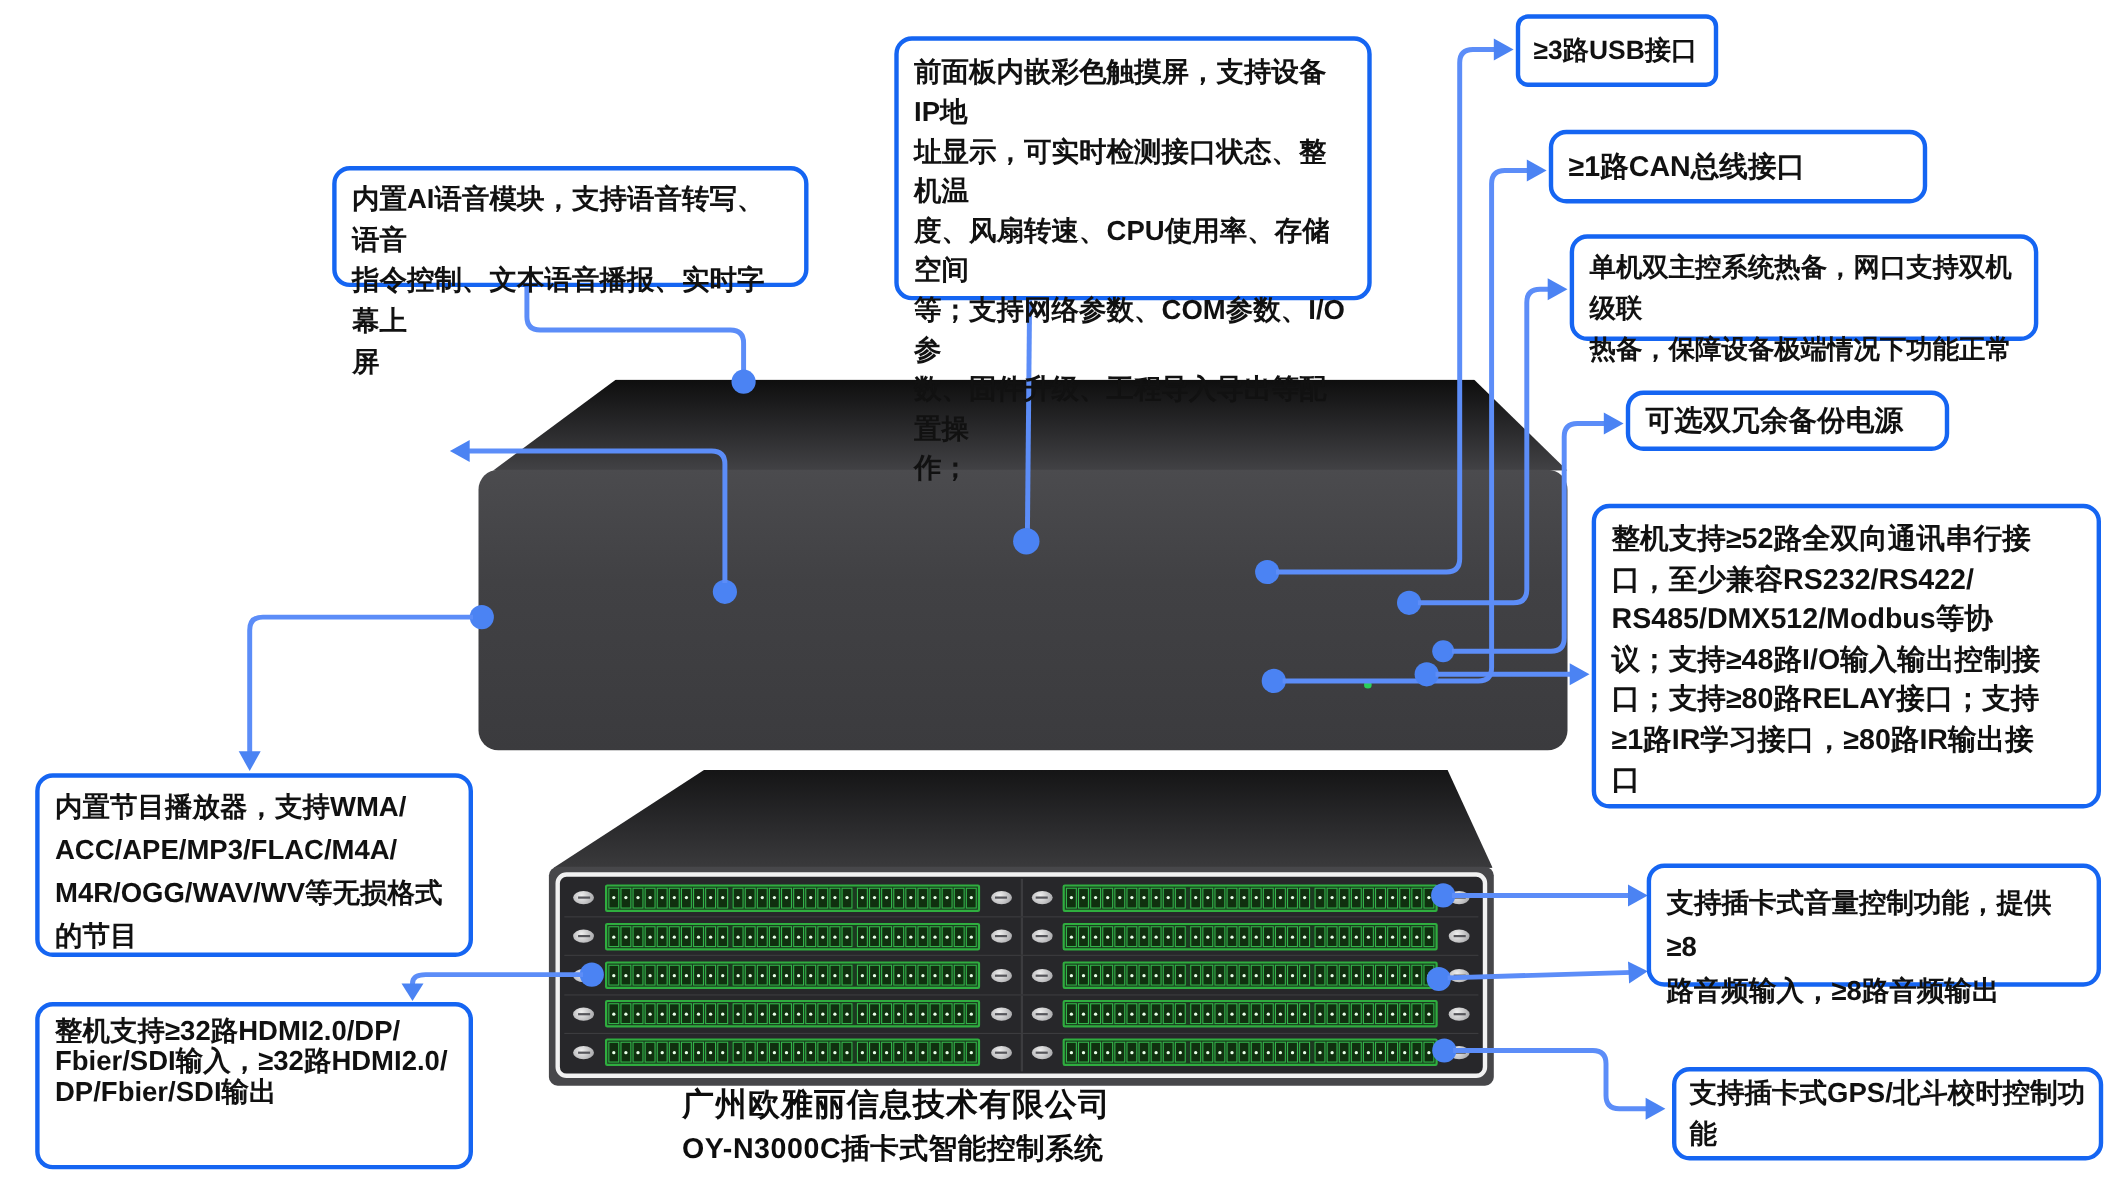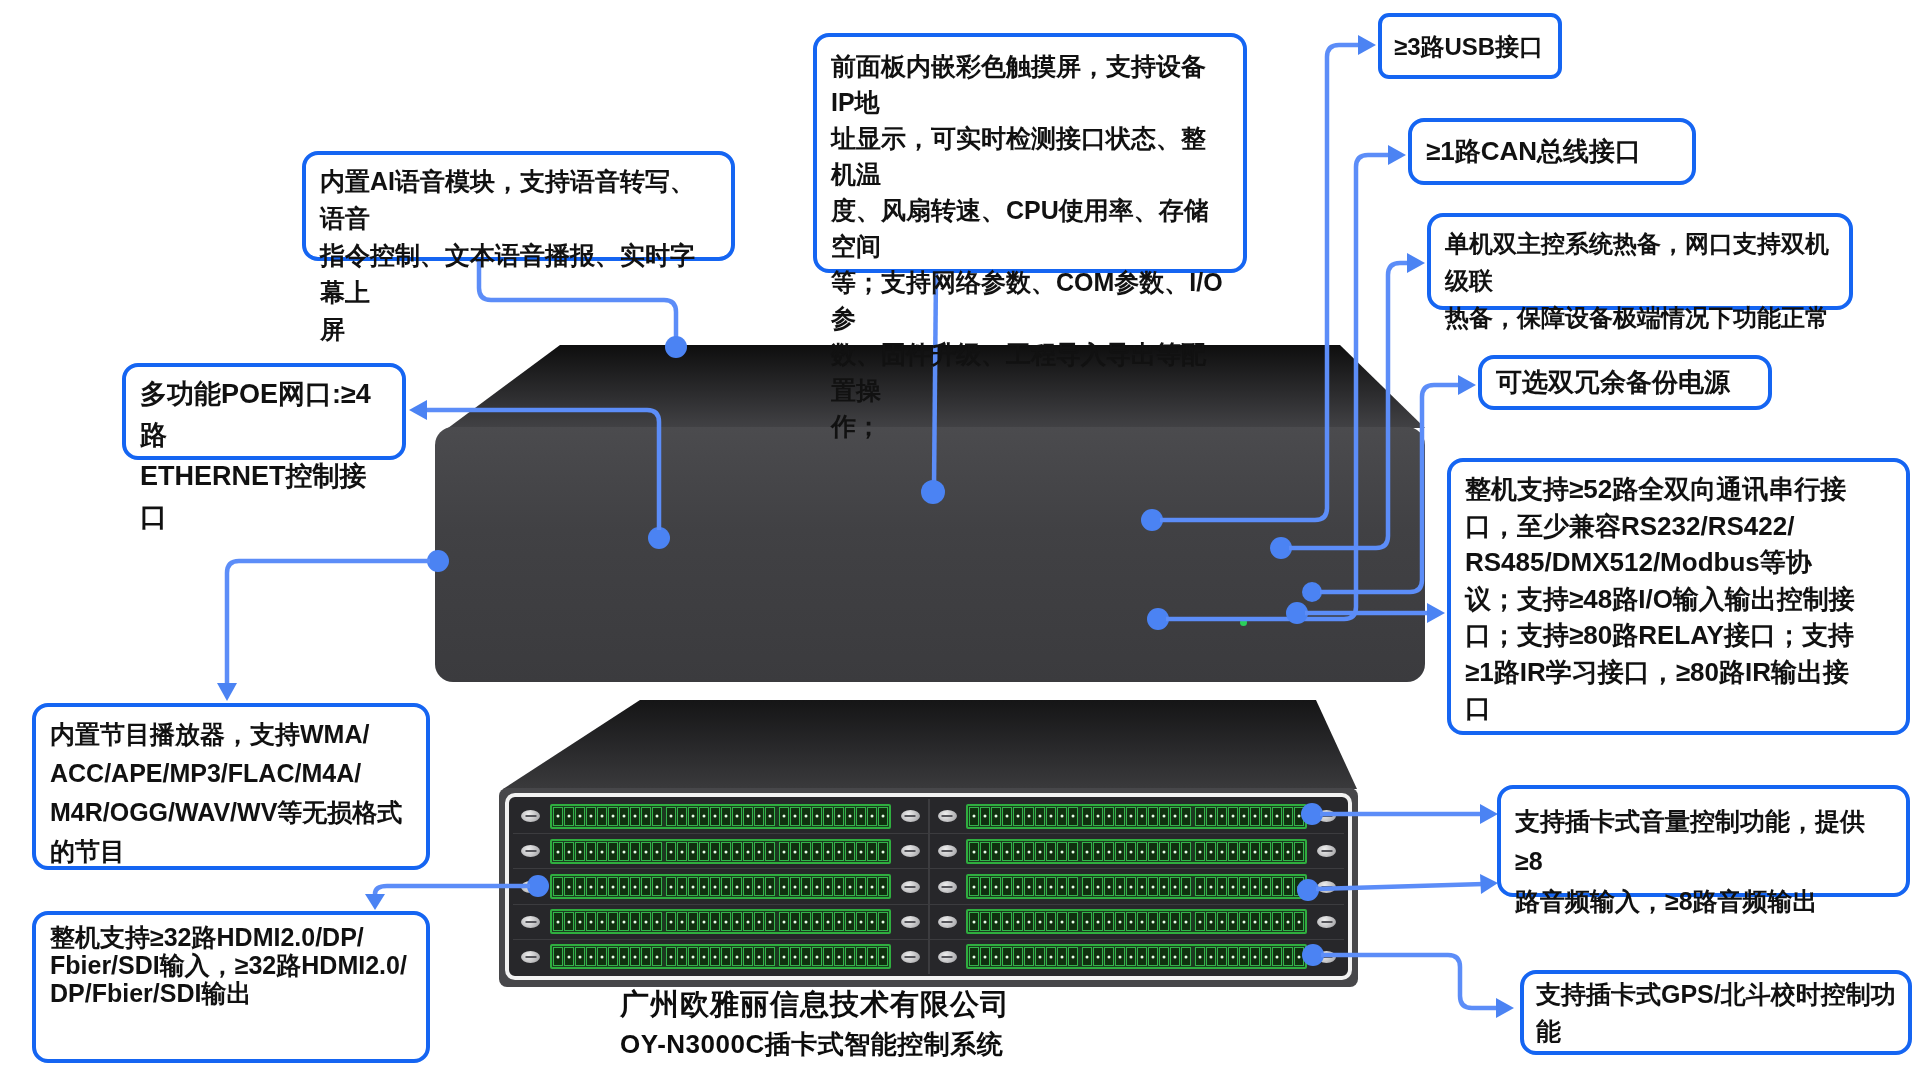--- a/index.html
+++ b/index.html
@@ -740,42 +740,40 @@
 
   <div class="callout" style="left:813px;top:33px;width:434px;height:240px;line-height:36px;padding-top:11px;">前面板内嵌彩色触摸屏，支持设备IP地
 址显示，可实时检测接口状态、整机温
 度、风扇转速、CPU使用率、存储空间
 等；支持网络参数、COM参数、I/O参
 数、固件升级、工程导入导出等配置操
 作；</div>
 
   <div class="callout center-v" style="left:1378px;top:13px;width:184px;height:66px;font-size:24px;padding:4px 12px;border-radius:11px;">≥3路USB接口</div>
 
-  <div class="callout center-v" style="left:1408px;top:118px;width:288px;height:67px;font-size:26px;padding:4px 14px;">≥1路CAN总线接口</div>
+  <div class="callout center-v" style="left:1408px;top:118px;width:344px;height:67px;font-size:26px;padding:4px 14px;">≥1路CAN总线接口</div>
 
   <div class="callout" style="left:1427px;top:213px;width:426px;height:97px;font-size:24px;line-height:37px;">单机双主控系统热备，网口支持双机级联
 热备，保障设备极端情况下功能正常</div>
 
   <div class="callout center-v" style="left:1478px;top:355px;width:294px;height:55px;font-size:26px;padding:4px 14px;">可选双冗余备份电源</div>
 
   <div class="callout" style="left:1447px;top:458px;width:463px;height:277px;font-size:26px;line-height:36.5px;padding-top:9px;">整机支持≥52路全双向通讯串行接
 口，至少兼容RS232/RS422/
 RS485/DMX512/Modbus等协
 议；支持≥48路I/O输入输出控制接
 口；支持≥80路RELAY接口；支持
 ≥1路IR学习接口，≥80路IR输出接
 口</div>
 
   <div class="callout" style="left:1497px;top:785px;width:413px;height:112px;font-size:25px;line-height:40px;padding-top:12px;">支持插卡式音量控制功能，提供≥8
 路音频输入，≥8路音频输出</div>
 
   <div class="callout center-v" style="left:1520px;top:970px;width:392px;height:85px;font-size:25px;padding:4px 12px;">支持插卡式GPS/北斗校时控制功能</div>
 
-  <div class="callout" style="left:122px;top:363px;width:284px;height:97px;font-size:27px;line-height:41px;padding-top:7px;">多功能POE网口:≥4路
-ETHERNET控制接口</div>
 
   <div class="callout" style="left:32px;top:703px;width:398px;height:167px;line-height:39px;">内置节目播放器，支持WMA/
 ACC/APE/MP3/FLAC/M4A/
 M4R/OGG/WAV/WV等无损格式
 的节目</div>
 
   <div class="callout" style="left:32px;top:911px;width:398px;height:152px;line-height:28px;">整机支持≥32路HDMI2.0/DP/
 Fbier/SDI输入，≥32路HDMI2.0/
 DP/Fbier/SDI输出</div>
 

